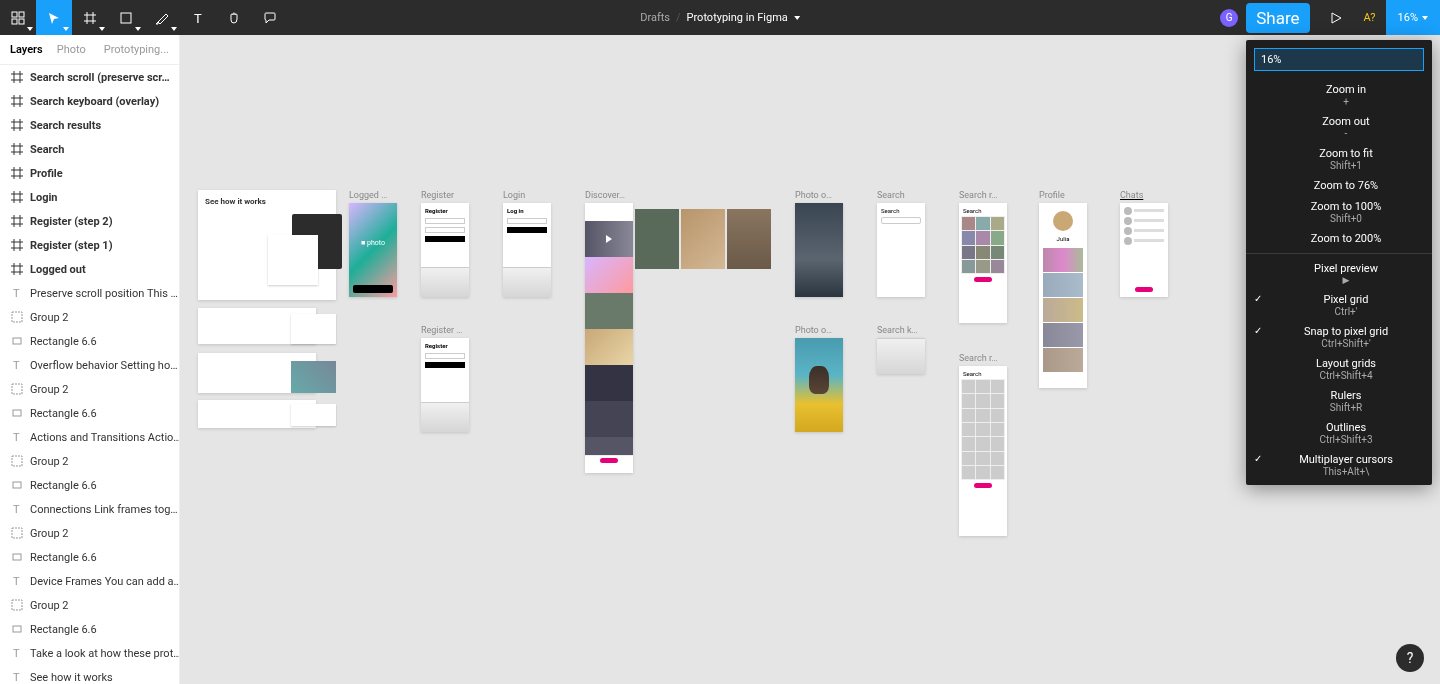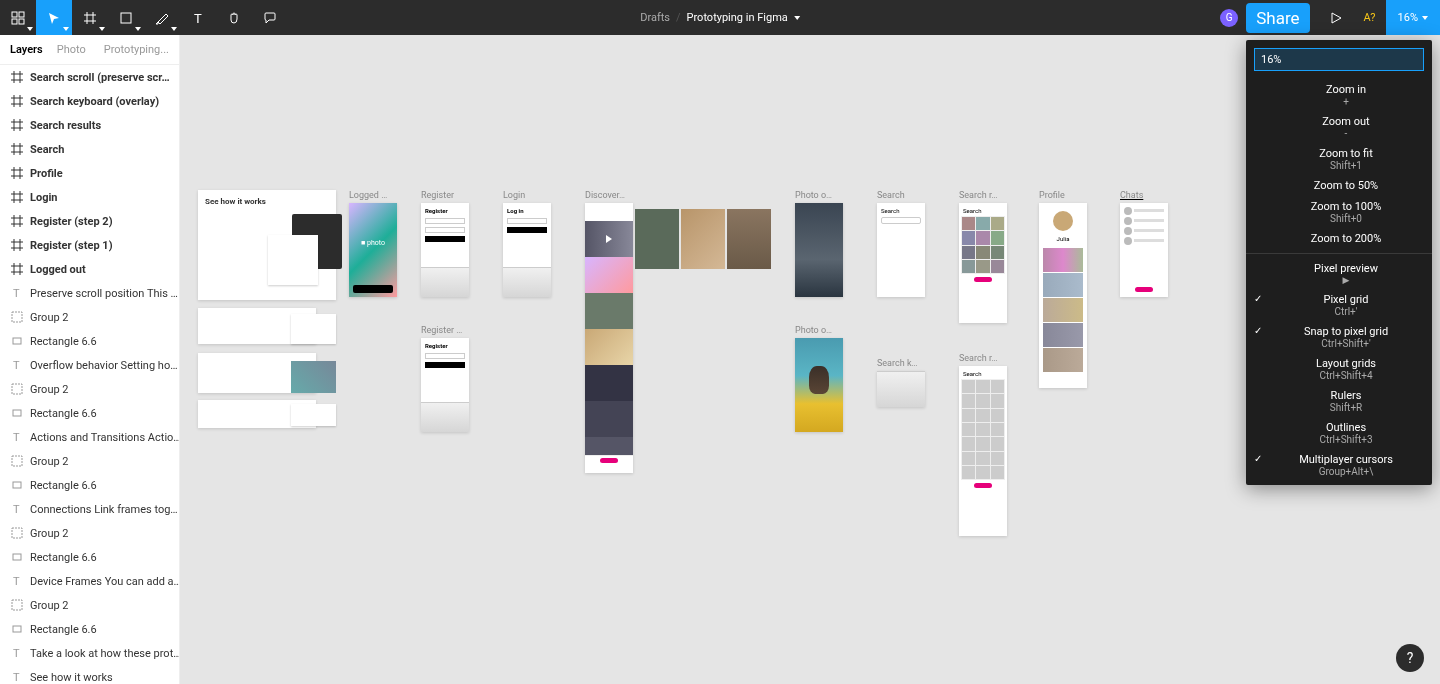--- a/index.html
+++ b/index.html
@@ -477,21 +477,21 @@
   </div>
 
   <div class="frame" style="left:697px; top:155px; width:48px;">
     <div class="frame-label">Search</div>
     <div class="frame-body" style="height:94px; padding:4px;">
       <div style="font-size:6px;">Search</div>
       <div style="margin-top:3px; height:7px; border:1px solid #ccc; border-radius:2px;"></div>
     </div>
   </div>
 
-  <div class="frame" style="left:697px; top:290px; width:48px;margin-top:33px;">
+  <div class="frame" style="left:697px; top:290px; width:48px;">
     <div class="frame-label">Search k…</div>
     <div class="frame-body" style="height:36px;">
         <div class="kbd" style="height:100%;"></div>
       </div>
   </div>
 
   <div class="frame" style="left:779px; top:155px; width:48px;">
     <div class="frame-label">Search r…</div>
     <div class="frame-body" style="height:120px; padding:2px;">
       <div style="font-size:6px; padding:2px;">Search</div>
@@ -602,21 +602,21 @@
       </div>
       <div class="menu-item">
         <span>Zoom out</span>
         <span class="menu-shortcut">-</span>
       </div>
       <div class="menu-item">
         <span>Zoom to fit</span>
         <span class="menu-shortcut">Shift+1</span>
       </div>
       <div class="menu-item">
-        <span>Zoom to 50%</span>
+        <span>Zoom to 76%</span>
         <span class="menu-shortcut"></span>
       </div>
       <div class="menu-item">
         <span>Zoom to 100%</span>
         <span class="menu-shortcut">Shift+0</span>
       </div>
       <div class="menu-item">
         <span>Zoom to 200%</span>
         <span class="menu-shortcut"></span>
       </div>
@@ -645,18 +645,18 @@
         <span>Rulers</span>
         <span class="menu-shortcut">Shift+R</span>
       </div>
       <div class="menu-item">
         <span>Outlines</span>
         <span class="menu-shortcut">Ctrl+Shift+3</span>
       </div>
       <div class="menu-item">
         <span class="menu-check">✓</span>
         <span>Multiplayer cursors</span>
-        <span class="menu-shortcut">Group+Alt+\</span>
+        <span class="menu-shortcut">This+Alt+\</span>
       </div>
     </div>
 </div>
 
 <div class="help-btn">?</div>
 
 </body></html>

